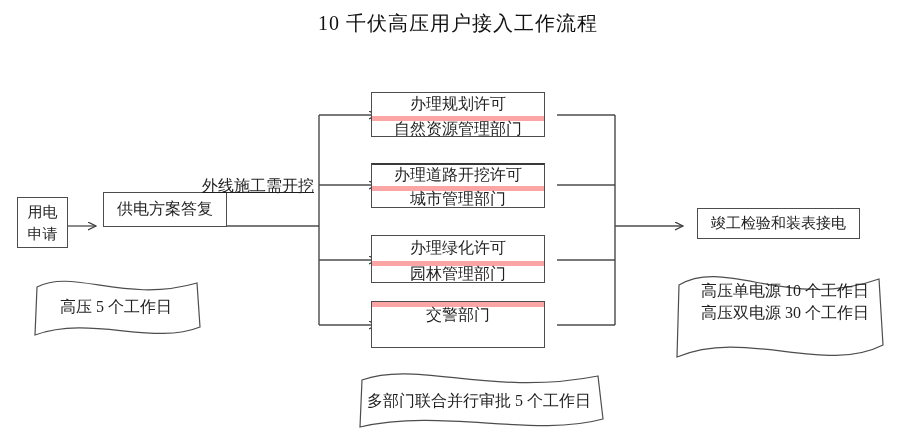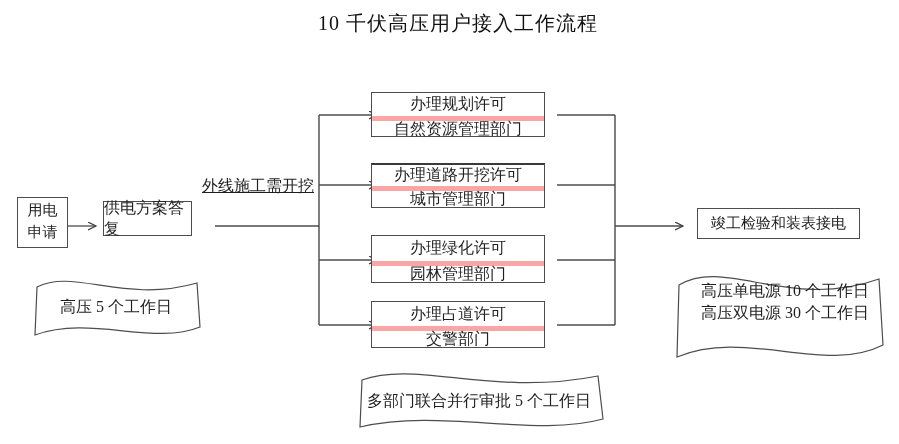--- a/index.html
+++ b/index.html
@@ -17,22 +17,22 @@
     text-align:center;font-size:20px;letter-spacing:1px;color:#111;
   }
   .box{
     position:absolute;
     border:1px solid #4d4d4d;
     box-sizing:border-box;
     background:#ffffff;
     display:flex;align-items:center;justify-content:center;
     font-size:16px;
   }
-  .start-box{left:17px;top:197px;width:51px;height:51px;flex-direction:column;font-size:15px;line-height:22px;font-family:Liberation Mono, monospace;}
-  .reply-box{left:103px;top:201px;width:89px;height:35px;}
+  .start-box{left:17px;top:197px;width:51px;height:51px;flex-direction:column;font-size:15px;line-height:22px;}
+  .reply-box{left:103px;top:192px;width:124px;height:35px;}
   .final-box{left:697px;top:208px;width:163px;height:31px;font-size:15px;}
   .permit-box{left:371px;width:174px;display:block;padding:0;}
   .permit-box .row{
     display:flex;align-items:center;justify-content:center;
     box-sizing:border-box;font-size:16px;
   }
   .permit-box .row2{border-top:5px solid #fca5a5;}
   #permit-0{top:92px;height:45px;}
   #permit-0 .row1{height:23px;} #permit-0 .row2{height:21px;}
   #permit-1{top:163px;height:45px;border-top:2px solid #3a3a3a;}
@@ -105,21 +105,20 @@
     <div class="row row1">办理道路开挖许可</div>
     <div class="row row2">城市管理部门</div>
   </div>
 
   <div class="box permit-box" id="permit-2">
     <div class="row row1">办理绿化许可</div>
     <div class="row row2">园林管理部门</div>
   </div>
 
   <div class="box permit-box" id="permit-3">
-    <div class="row row1">办理占道许可</div>
     <div class="row row2">交警部门</div>
   </div>
 
   <div class="box final-box">竣工检验和装表接电</div>
 
   <div class="flag-text flag-text-left">高压 5 个工作日</div>
 
   <div class="flag-text flag-text-right">
     <div>高压单电源 10 个工作日</div>
     <div>高压双电源 30 个工作日</div>

